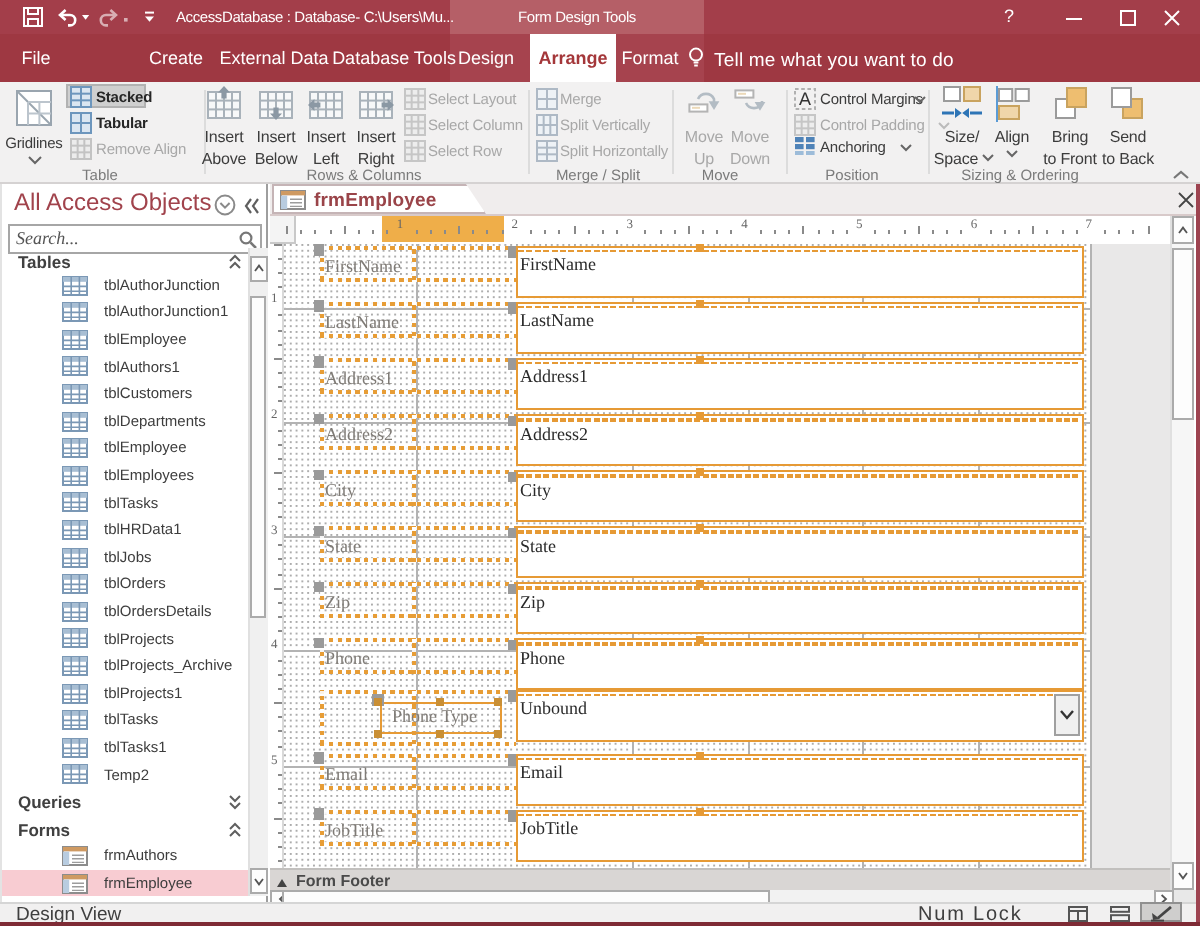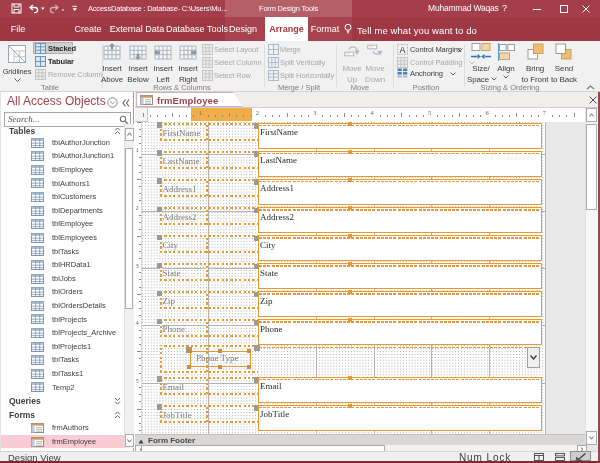--- a/index.html
+++ b/index.html
@@ -66,21 +66,20 @@
 <g stroke="#d8aeb3" fill="none" stroke-width="1.3">
         <path d="M47.5 4.5 h-4.5 a2.6 2.6 0 0 0 0 5.2 h1"></path>
         <path d="M45.2 2 L48 4.5 L45.2 7"></path>
       </g>
 <rect x="52" y="6" width="1.8" height="1.8" fill="#d8aeb3"></rect>
 <rect x="62.5" y="2.8" width="4.5" height="1" fill="#fff"></rect>
       <path d="M62.5 5.3 l4.5 0 l-2.25 2.6 z" fill="#fff"></path>
 </svg>
 <div class="ttxt" style="left:88px;top:0">AccessDatabase : Database- C:\Users\Mu...</div>
 <div class="ttxt" style="left:225px;width:127px;top:0;text-align:center">Form Design Tools</div>
-<div class="ttxt" style="left:428px;top:0;font-size:8.5px">Muhammad Waqas</div>
 <div class="ttxt" style="left:502px;top:0;font-size:9px">?</div>
 <div class="abs" style="left:533px;top:8.5px;width:8px;height:1.2px;background:#fff"></div>
 <div class="abs" style="left:560px;top:4.5px;width:8px;height:8px;border:1.1px solid #fff"></div>
 <svg class="abs" style="left:582px;top:4.5px" width="8" height="8" viewBox="0 0 8 8">
       <path d="M0.5 0.5 L7.5 7.5 M7.5 0.5 L0.5 7.5" stroke="#fff" stroke-width="1"></path>
     </svg>
 <div class="abs" id="tabrow"></div>
 <div class="abs" style="left:225px;top:17px;width:127px;height:24px;background:#a6434e"></div>
 <div class="rtab" style="left:-22px;width:80px">File</div>
 <div class="rtab" style="left:97px;width:80px">External Data</div>
@@ -131,21 +130,21 @@
       <path d="M0.5 5.5 h10" stroke="#6d96bd"></path>
     </svg>
 <div class="rbtxt" style="left:48px;top:57px;font-weight:bold;color:#262626">Tabular</div>
 <svg class="abs" style="left:35px;top:69px" width="11" height="11" viewBox="0 0 11 11">
       <rect x="0.5" y="0.5" width="10" height="10" fill="#ececec" stroke="#c3c3c3"></rect>
       <path d="M3.8333333333333335 0.5 v10" stroke="#c3c3c3"></path>
       <path d="M7.166666666666667 0.5 v10" stroke="#c3c3c3"></path>
       <path d="M0.5 3.8333333333333335 h10" stroke="#c3c3c3"></path>
       <path d="M0.5 7.166666666666667 h10" stroke="#c3c3c3"></path>
     </svg>
-<div class="rbtxt rbgray" style="left:48px;top:70px">Remove Column</div>
+<div class="rbtxt rbgray" style="left:48px;top:70px">Remove Align</div>
 <svg class="abs" style="left:103px;top:43px" width="18" height="17" viewBox="0 0 18 17">
       <rect x="1" y="3" width="16" height="13" fill="#f7f8f9" stroke="#a9b2ba"></rect>
       <path d="M5 3 v13" stroke="#a9b2ba"></path>
       <path d="M9 3 v13" stroke="#a9b2ba"></path>
       <path d="M13 3 v13" stroke="#a9b2ba"></path>
       <path d="M1 7.3 h16" stroke="#a9b2ba"></path>
       <path d="M1 11.7 h16" stroke="#a9b2ba"></path>
       <path d="M9 0 l3 3.2 h-1.7 v3 h-2.6 v-3 H6 z" fill="#8b98a4"></path>
     </svg>
 <div class="bigtxt" style="left:96px;width:32px;top:64px">Insert</div>
@@ -703,20 +702,21 @@
 <div class="hdl" style="left:156.5px;top:318.5px"></div>
 <div class="hdl" style="left:254px;top:319.5px"></div>
 <div class="tbox" style="top:319.0px">Phone</div>
 <div class="tl2" style="top:321.4px"></div>
 <div class="onub" style="left:348px;top:318.0px"></div>
 <div class="dash dh" style="left:160px;top:344.5px;width:98px"></div>
 <div class="dash dh" style="left:160px;top:370.5px;width:98px"></div>
 <div class="dash dv" style="left:160px;top:344.5px;height:27.5px"></div>
 <div class="dash dv" style="left:205.5px;top:344.5px;height:27.5px"></div>
 <div class="hdl" style="left:254px;top:345.0px"></div>
+<div class="tbox" style="top:344.5px">Unbound</div>
 <div class="tl2" style="top:346.9px"></div>
 <div class="abs" style="left:527px;top:347.0px;width:12.5px;height:20.5px;background:#f0f0f0;border:1px solid #a0a0a0"></div>
 <svg class="abs" style="left:530px;top:355.0px" width="7" height="5" viewBox="0 0 7 5">
       <path d="M0.5 0.5 L3.5 4 L6.5 0.5" stroke="#333" fill="none" stroke-width="1.2"></path>
     </svg>
 <div class="abs" style="left:190px;top:350.5px;width:61px;height:16px;border:1px solid #e69a35"></div>
 <div class="lbl" style="left:196px;top:353.0px">Phone Type</div>
 <div class="hdl" style="left:186px;top:347.0px"></div>
 <div class="onub" style="left:187px;top:348.5px;width:4px;height:4px;background:#c98f35"></div>
 <div class="onub" style="left:187px;top:364.5px;width:4px;height:4px;background:#c98f35"></div>

